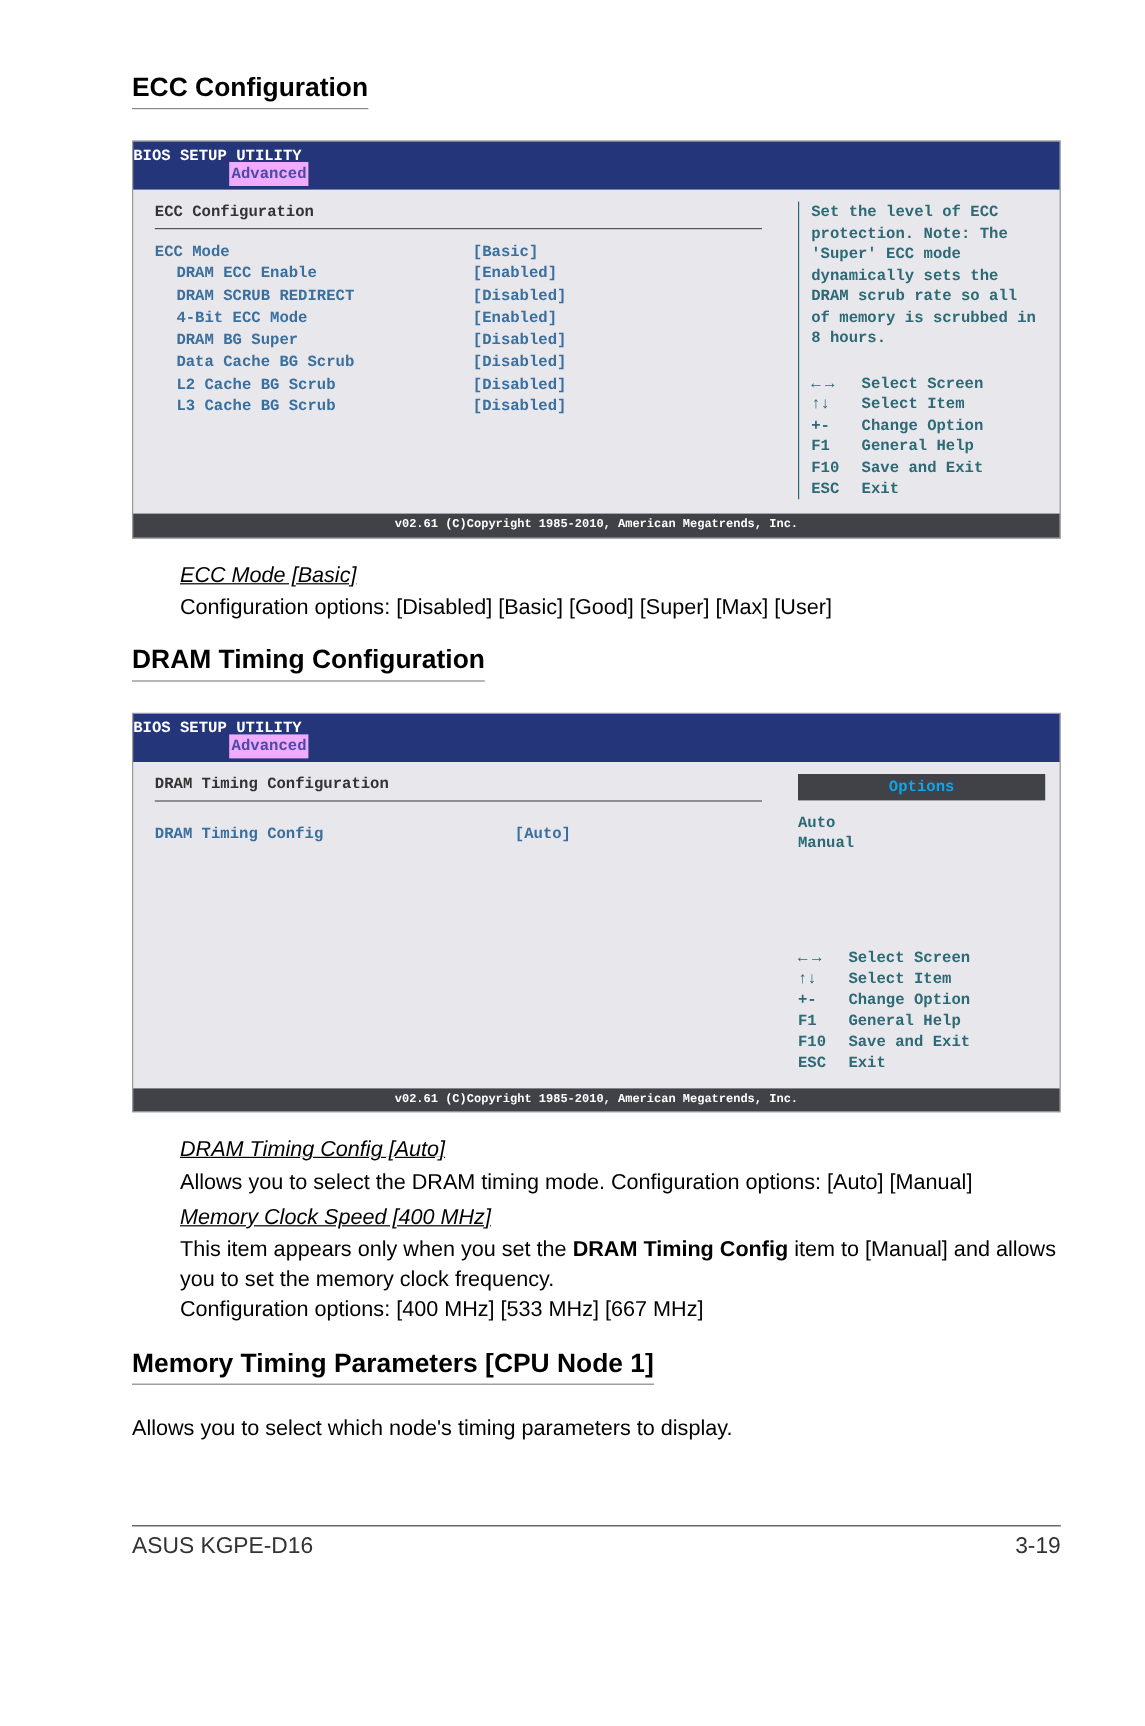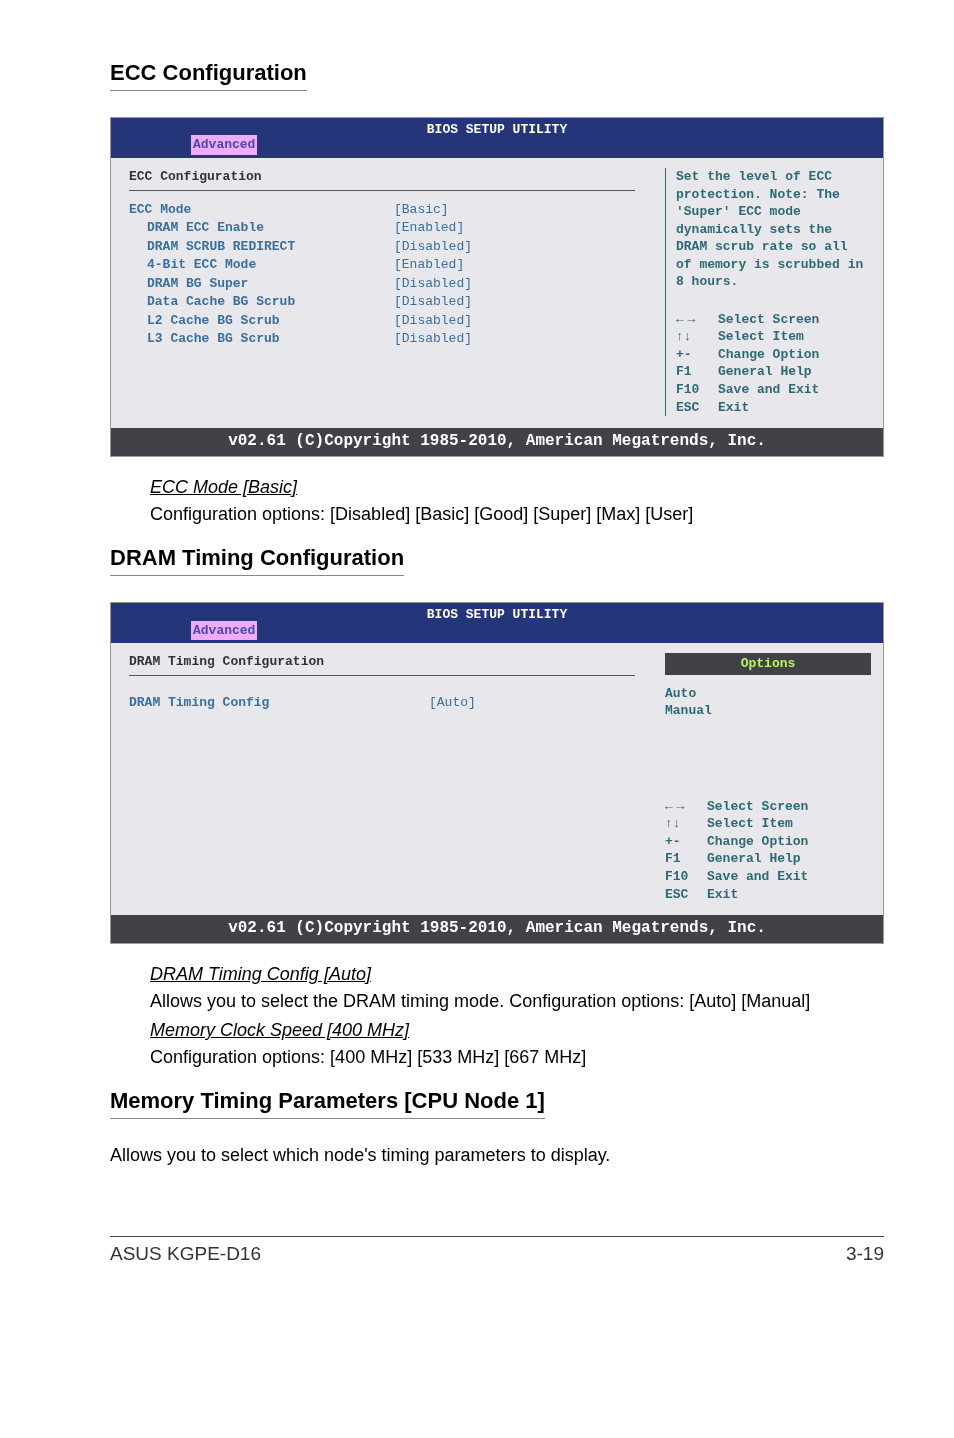--- a/index.html
+++ b/index.html
@@ -25,21 +25,20 @@
       background: #e7e7ec;
       border: 1px solid #999;
       margin-bottom: 18px;
       font-family: "Courier New", monospace;
       font-size: 13px;
       line-height: 1.35;
     }
     .bios-header {
       background: #24357a;
       color: #fff;
-      text-align: center;
       padding: 3px 0 0 0;
       font-weight: bold;
       position: relative;
       height: 40px;
     }
     .bios-header-title { display: block; }
     .bios-tab {
       position: absolute;
       left: 80px;
       bottom: 3px;
@@ -86,44 +85,44 @@
     }
     .settings-label {
       width: 265px;
       color: #3a6f9e;
       font-weight: bold;
       padding-left: 18px;
     }
     .settings-label.first { padding-left: 0; }
     .settings-value {
       color: #3a6f9e;
-      font-weight: normal;
+      font-weight: bold;
     }
     .help-text {}
     .spacer { flex: 1; }
     .nav-hints { margin-top: 20px; }
     .nav-row { display: flex; }
     .nav-key { width: 42px; }
     .arrow-lr::before { content: "← →"; letter-spacing: -2px; }
     .arrow-ud::before { content: "↑↓"; }
     .options-box {
       background: #414148;
-      color: #bef264;
+      color: #0ea5e9;
       text-align: center;
       font-weight: bold;
       padding: 2px 0;
       margin-bottom: 10px;
     }
     .bios-footer {
       background: #414148;
       color: #fff;
       text-align: center;
       font-weight: bold;
       padding: 3px 0;
-      font-size: 16px;
+      font-size: 10px;
     }
     .content-block {
       margin: 14px 0 18px 40px;
       font-size: 18px;
       line-height: 1.4;
     }
     .content-block .para-heading {
       font-style: italic;
       text-decoration: underline;
       margin-bottom: 2px;
@@ -285,20 +284,23 @@
         </div>
       </div>
     </div>
     <div class="bios-footer">v02.61 (C)Copyright 1985-2010, American Megatrends, Inc.</div>
   </div>
 
   <div class="content-block">
     <div class="para-heading">DRAM Timing Config [Auto]</div>
     <div>Allows you to select the DRAM timing mode. Configuration options: [Auto] [Manual]</div>
     <div class="para-heading" style="margin-top:4px;">Memory Clock Speed [400 MHz]</div>
+    <div>
+      <span>This item appears only when you set the </span><span class="bold">DRAM Timing Config</span><span> item to [Manual] and allows you to set the memory clock frequency.</span>
+    </div>
     <div>Configuration options: [400 MHz] [533 MHz] [667 MHz]</div>
   </div>
 
   <div class="section-title-wrap" style="margin-top:18px;">
     <div class="section-title">Memory Timing Parameters [CPU Node 1]</div>
   </div>
   <div style="font-size:18px;margin-top:6px;">Allows you to select which node's timing parameters to display.</div>
 
   <div class="footer-row">
     <span>ASUS KGPE-D16</span>

